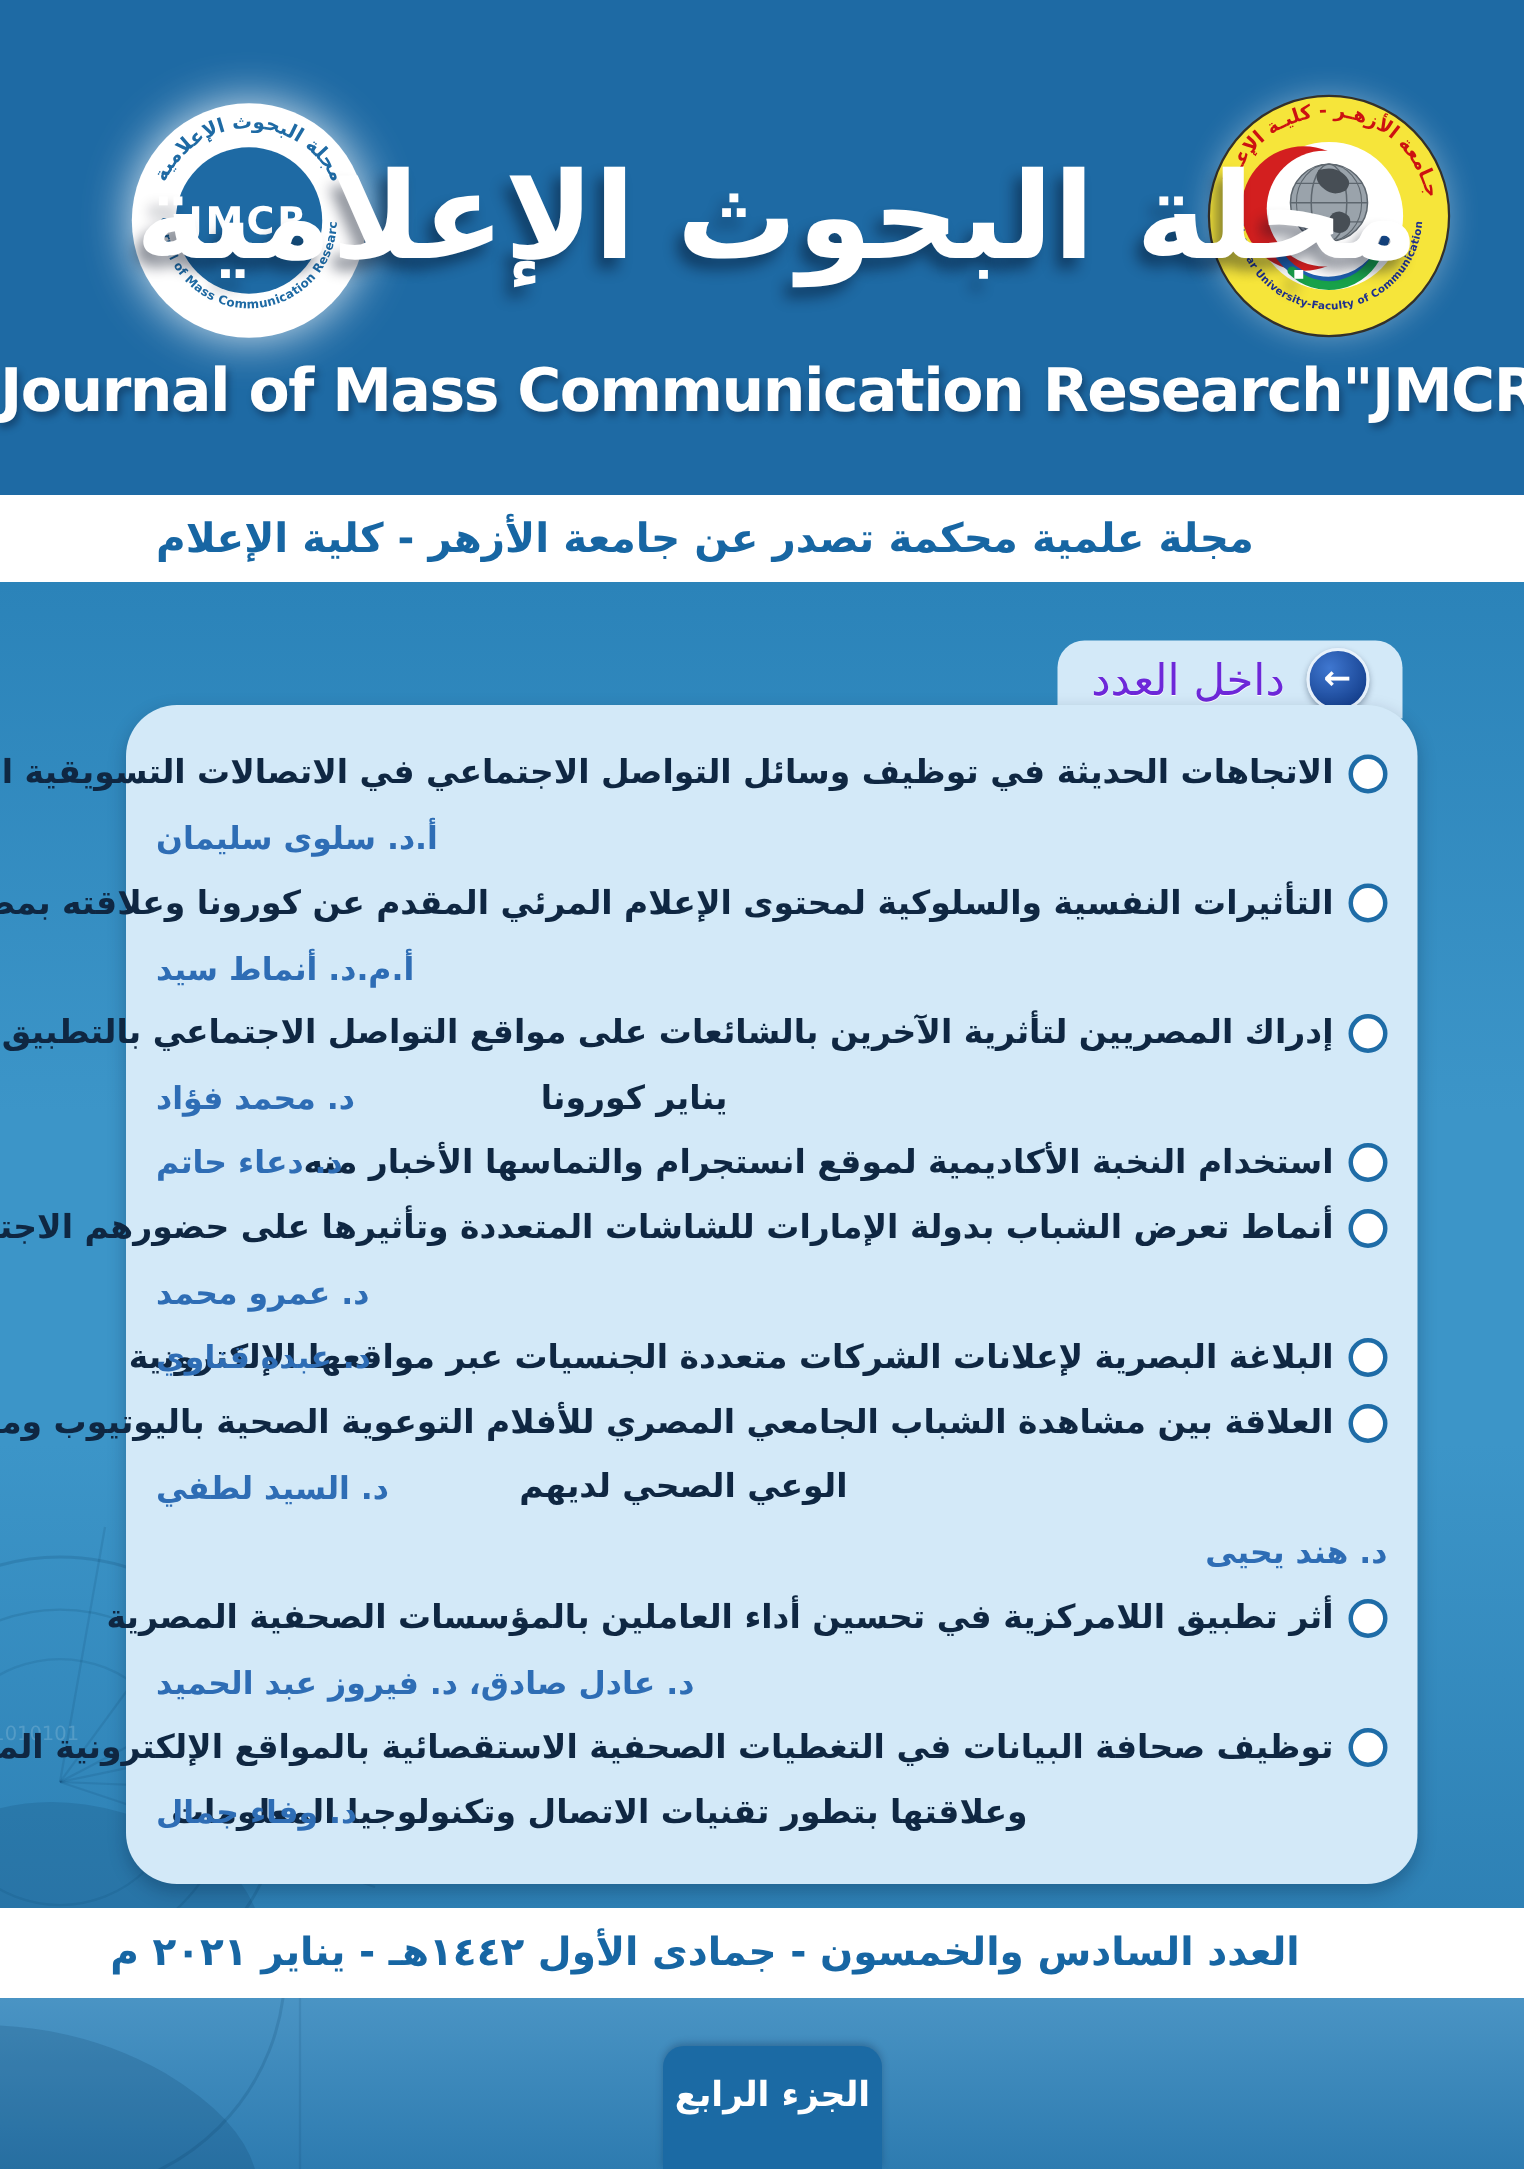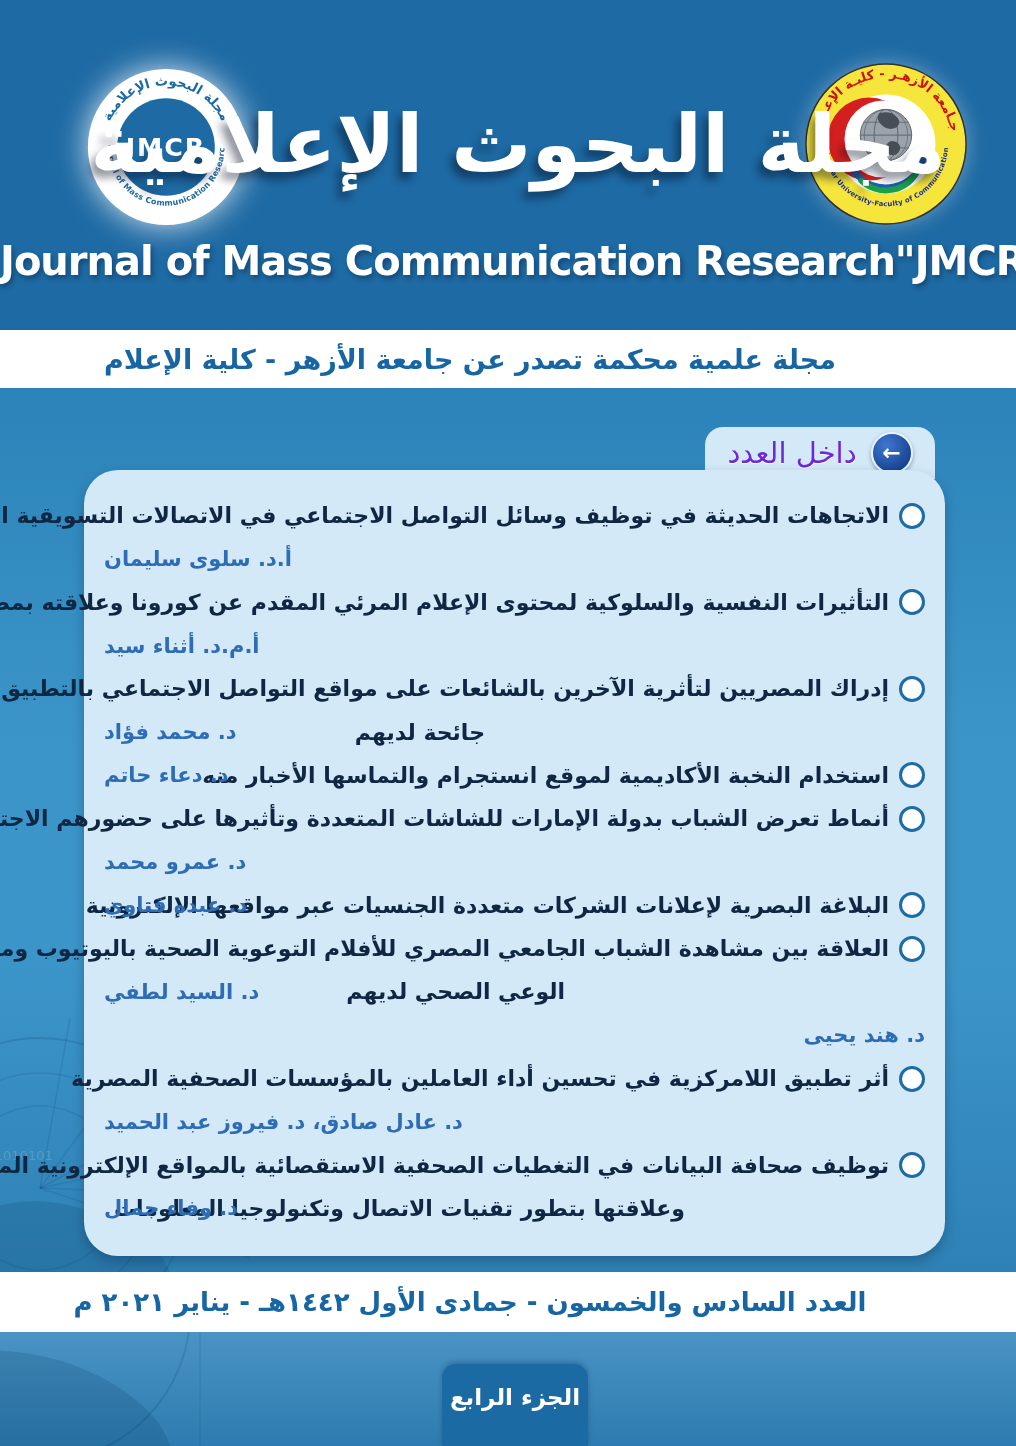--- a/index.html
+++ b/index.html
@@ -149,31 +149,31 @@
         <div class="row author-only">
           <span class="author">أ.د. سلوى سليمان</span>
         </div>
         <div class="row">
           <span class="t-wrap">
             <span class="bullet"></span>
             <span class="title">التأثيرات النفسية والسلوكية لمحتوى الإعلام المرئي المقدم عن كورونا وعلاقته بمصداقية المصدر</span>
           </span>
         </div>
         <div class="row author-only">
-          <span class="author">أ.م.د. أثناء سيد</span>
+          <span class="author">أ.م.د. أنماط سيد</span>
         </div>
         <div class="row">
           <span class="t-wrap">
             <span class="bullet"></span>
             <span class="title">إدراك المصريين لتأثرية الآخرين بالشائعات على مواقع التواصل الاجتماعي بالتطبيق على</span>
           </span>
         </div>
         <div class="row" style="padding-right: 440px;">
           <span class="t-wrap">
-            <span class="title">جائحة لديهم</span>
+            <span class="title">يناير كورونا</span>
           </span>
           <span class="author">د. محمد فؤاد</span>
         </div>
         <div class="row">
           <span class="t-wrap">
             <span class="bullet"></span>
             <span class="title">استخدام النخبة الأكاديمية لموقع انستجرام والتماسها الأخبار منه</span>
           </span>
           <span class="author">د. دعاء حاتم</span>
         </div>

